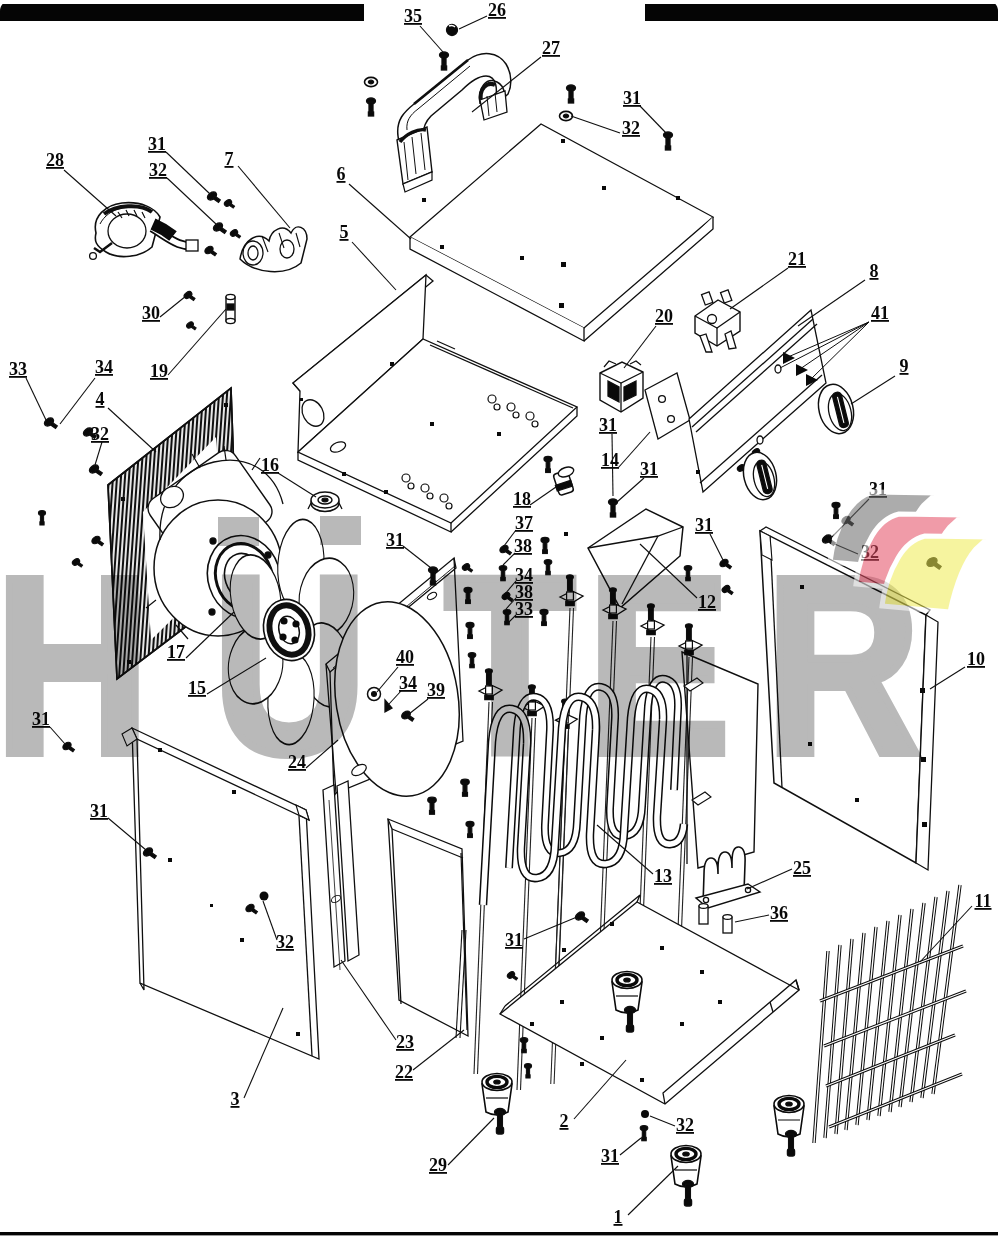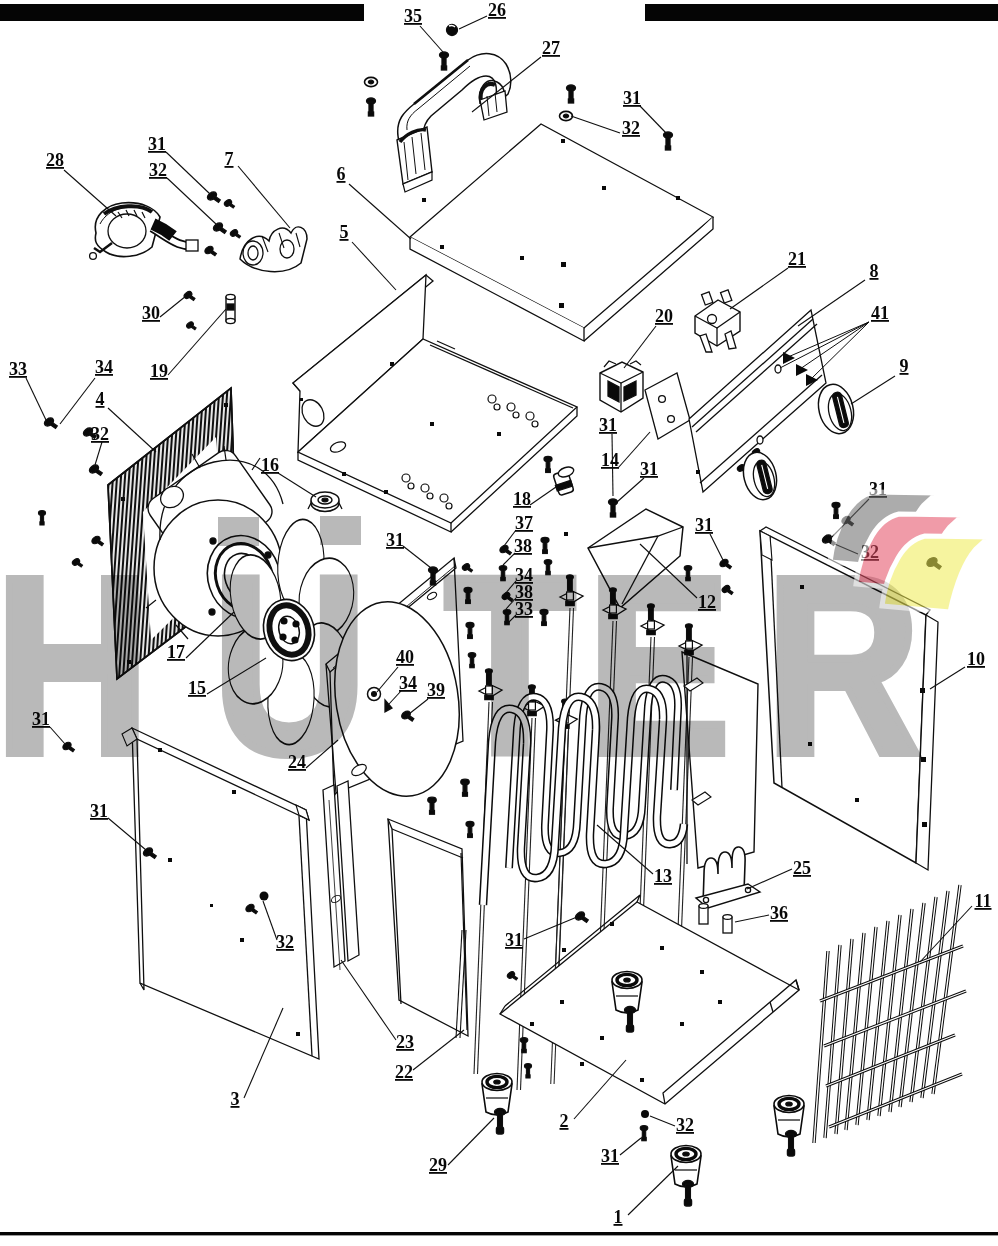--- a/index.html
+++ b/index.html
@@ -1,17 +1,17 @@
 <!DOCTYPE html>
 <html><head>
 <meta charset="utf-8">
 <style>
 html,body{margin:0;padding:0;background:#fff;}
 #page{position:relative;width:998px;height:1246px;overflow:hidden;background:#fff;
-font-family:"Liberation Sans",sans-serif;}
+font-family:"Liberation Sans",sans-serif;border-radius:11px;}
 svg{display:block;}
 .lbl{font-family:"Liberation Serif",serif;font-weight:bold;font-size:18px;fill:#080808;text-decoration:underline;}
 </style>
 </head>
 <body>
 <div id="page">
 <svg width="998" height="1246" viewBox="0 0 998 1246">
 <defs>
 <pattern id="hat" width="4" height="12" patternUnits="userSpaceOnUse" patternTransform="rotate(4)">
   <rect width="4" height="12" fill="#ffffff"></rect>

